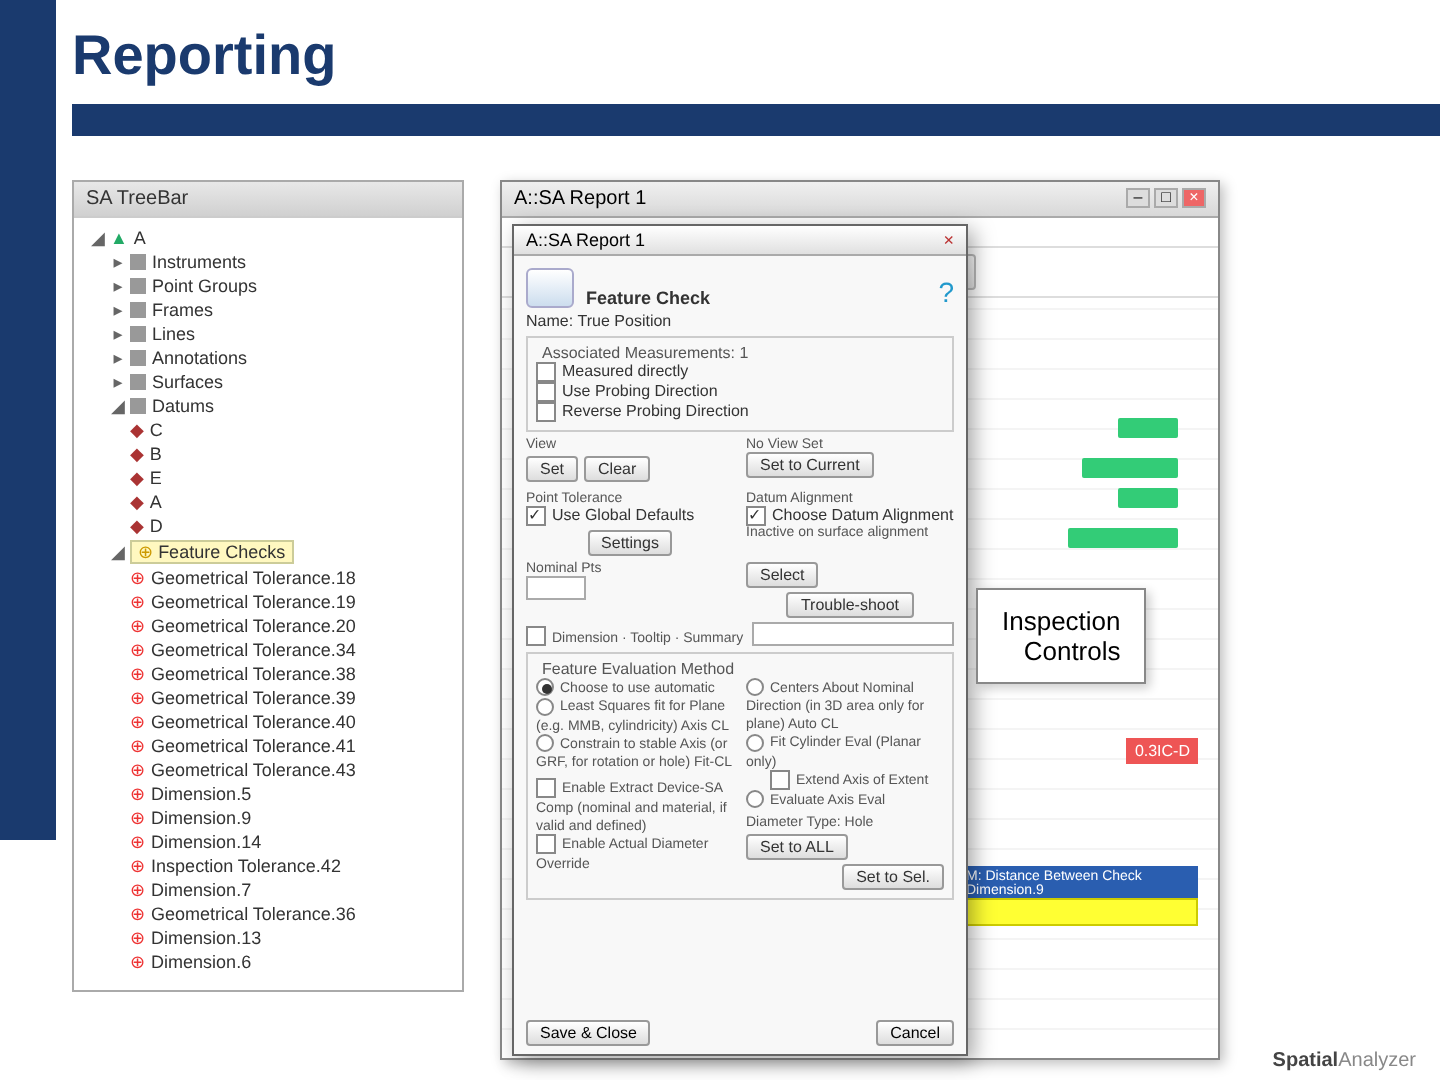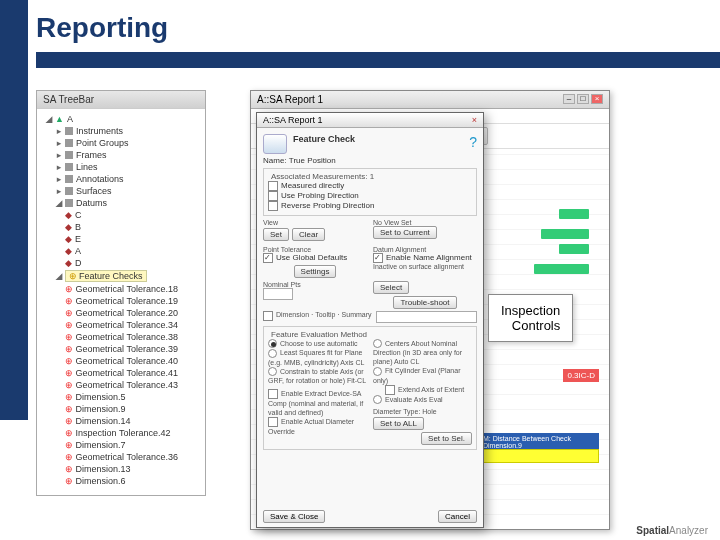--- a/index.html
+++ b/index.html
@@ -3,21 +3,21 @@
 <meta charset="utf-8">
 <style>
   * { box-sizing: border-box; margin: 0; padding: 0; }
   body { width: 720px; height: 540px; font-family: Arial, sans-serif; font-size: 10px; background: #fff; position: relative; overflow: hidden; }
   
   .title { font-size: 28px; font-weight: bold; color: #1a3a6e; padding: 12px 0 4px 36px; }
   .title-bar { background: #1a3a6e; height: 16px; margin-left: 36px; margin-top: 4px; }
   .side-bar { position: absolute; left: 0; top: 0; width: 28px; height: 420px; background: #1a3a6e; }
   
   
-  .tree-panel { position: absolute; left: 36px; top: 90px; width: 170px; background: #fff; border: 1px solid #aaa; }
+  .tree-panel { position: absolute; left: 36px; top: 90px; width: 196px; background: #fff; border: 1px solid #aaa; }
   .tree-header { background: linear-gradient(#e8e8e8,#d0d0d0); padding: 3px 6px; font-size: 10px; color: #333; border-bottom: 1px solid #ccc; }
   .tree-body { padding: 4px 4px 8px 4px; font-size: 9px; color: #333; }
   .tree-row { display: flex; align-items: center; padding: 1px 0 1px 10px; white-space: nowrap; }
   .tree-row.lvl1 { padding-left: 4px; }
   .tree-row.lvl2 { padding-left: 14px; }
   .tree-row.lvl3 { padding-left: 24px; }
   .expand { width: 8px; display: inline-block; text-align: center; color: #666; margin-right: 2px; }
   .ic-a { color: #2a6; margin-right: 3px; }
   .ic-b { width: 8px; height: 8px; background: #999; display: inline-block; margin-right: 3px; }
   .ic-c { color: #a33; margin-right: 3px; }
@@ -38,21 +38,21 @@
   .rpt-green { background: #3c7; height: 10px; position: absolute; border-radius: 1px; }
   .rpt-red { position: absolute; right: 10px; top: 220px; background: #e55; color: #fff; font-size: 8px; padding: 2px 4px; }
   .rpt-yellow { position: absolute; right: 10px; top: 300px; background: #ff3; border: 1px solid #cc0; width: 120px; height: 14px; }
   .rpt-blue { position: absolute; right: 10px; top: 284px; background: #2a5eb0; color: #fff; font-size: 7px; padding: 2px 4px; width: 120px; }
   .rpt-text { position: absolute; right: 140px; top: 280px; font-size: 8px; text-align: right; }
   
   
   .dialog { position: absolute; left: 256px; top: 112px; width: 228px; height: 416px; background: #f8f8f8; border: 1px solid #666; box-shadow: 3px 3px 10px rgba(0,0,0,.35); }
   .dlg-title { background: linear-gradient(#fff,#e0e0e0); padding: 2px 6px; font-size: 9px; border-bottom: 1px solid #aaa; display: flex; justify-content: space-between; }
   .dlg-body { padding: 4px 6px; font-size: 8px; color: #333; }
-  .dlg-row { display: flex; align-items: flex-start; margin: 2px 0; }
+  .dlg-row { display: flex; align-items: flex-end; margin: 2px 0; }
   .dlg-icon { width: 24px; height: 20px; background: linear-gradient(#fff,#cde); border: 1px solid #aac; border-radius: 3px; margin-right: 6px; }
   .fieldset { border: 1px solid #ccc; margin: 3px 0; padding: 3px 4px 4px 4px; }
   .fieldset legend { font-size: 8px; padding: 0 3px; color: #555; }
   .chk { width: 10px; height: 10px; border: 1px solid #888; background: #fff; display: inline-block; margin-right: 3px; vertical-align: middle; }
   .chk.on::after { content: "✓"; font-size: 8px; color: #333; display: block; line-height: 8px; }
   .rad { width: 9px; height: 9px; border: 1px solid #888; border-radius: 50%; background: #fff; display: inline-block; margin-right: 3px; vertical-align: middle; }
   .rad.on::after { content: ""; width: 5px; height: 5px; background: #333; border-radius: 50%; display: block; margin: 2px; }
   .btn { background: linear-gradient(#fff,#ddd); border: 1px solid #999; border-radius: 2px; padding: 1px 6px; font-size: 8px; display: inline-block; }
   .txtfield { border: 1px solid #aaa; background: #fff; height: 12px; }
   .two-col { display: flex; gap: 6px; }
@@ -292,21 +292,21 @@
     </div>
 
     <div class="two-col" style="margin-top:3px">
       <div>
         <div class="small">Point Tolerance</div>
         <div><span class="chk on"></span><span>Use Global Defaults</span></div>
         <div style="text-align:center;margin-top:2px"><span class="btn">Settings</span></div>
       </div>
       <div>
         <div class="small">Datum Alignment</div>
-        <div><span class="chk on"></span><span>Enable Name Alignment</span></div>
+        <div><span class="chk on"></span><span>Choose Datum Alignment</span></div>
         <div class="small">Inactive on surface alignment</div>
       </div>
     </div>
 
     <div class="two-col" style="margin-top:3px">
       <div>
         <div class="small">Nominal Pts</div>
         <div class="txtfield" style="width:30px"></div>
       </div>
       <div>

